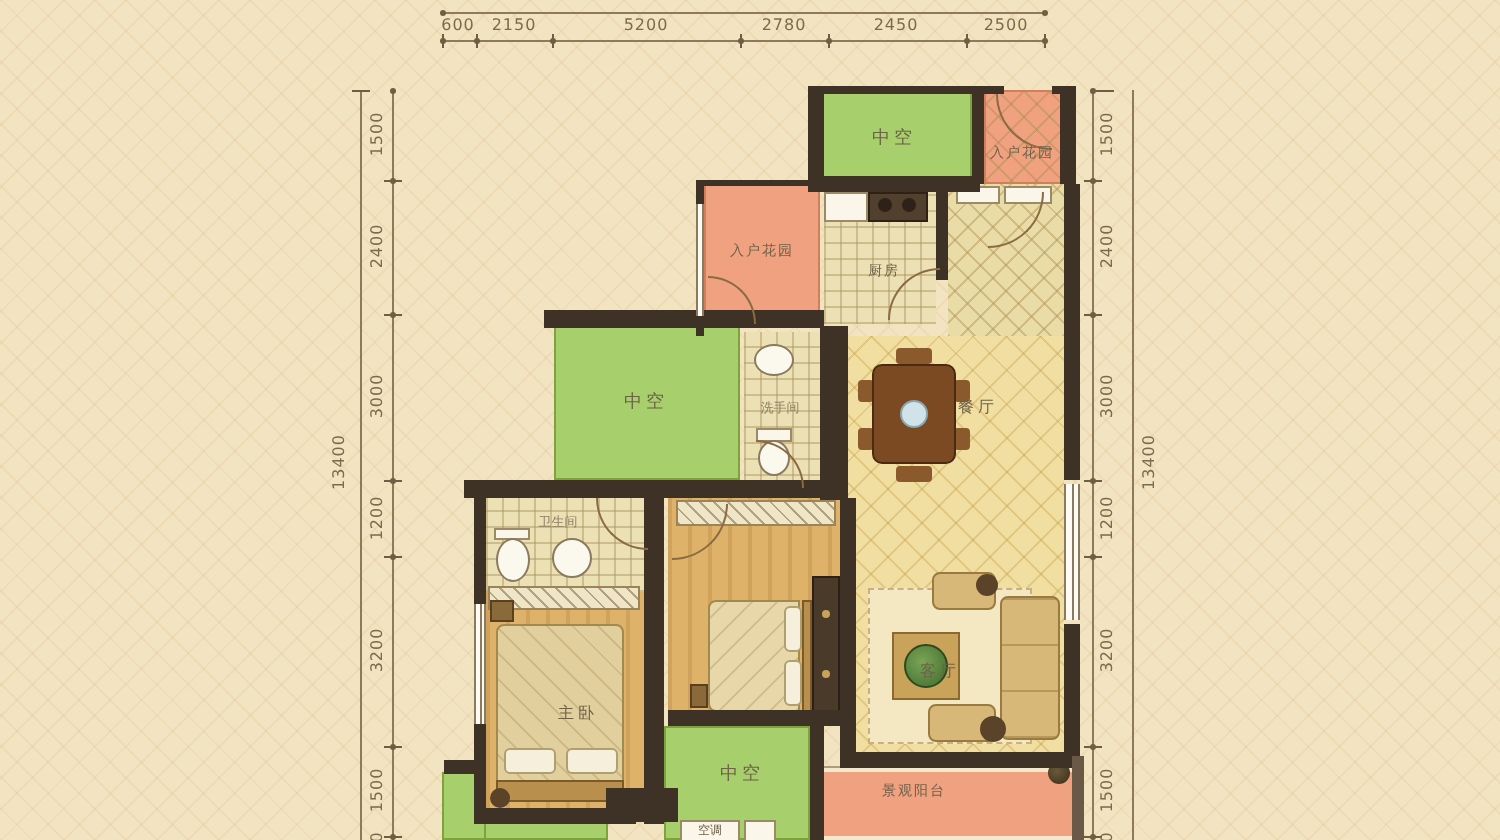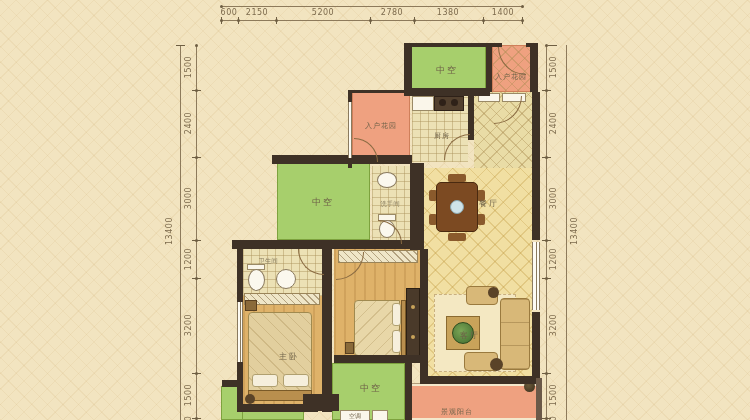--- a/index.html
+++ b/index.html
@@ -69,22 +69,22 @@
   <div class="tick" style="left:413px;top:19px;"></div>
   <div class="tickv" style="left:414px;top:17px;"></div>
   <div class="tick" style="left:482px;top:19px;"></div>
   <div class="tickv" style="left:483px;top:17px;"></div>
   <div class="tick" style="left:521px;top:19px;"></div>
   <div class="tickv" style="left:522px;top:17px;"></div>
   <div class="dim" style="left:229px;top:13px;">600</div>
   <div class="dim" style="left:257px;top:13px;">2150</div>
   <div class="dim" style="left:323px;top:13px;">5200</div>
   <div class="dim" style="left:392px;top:13px;">2780</div>
-  <div class="dim" style="left:448px;top:13px;">1380</div>
-  <div class="dim" style="left:503px;top:13px;">1400</div>
+  <div class="dim" style="left:448px;top:13px;">2450</div>
+  <div class="dim" style="left:503px;top:13px;">2500</div>
 
   <div class="line" style="left:180px;top:45px;width:1px;height:375px;"></div>
   <div class="dim dimv" style="left:170px;top:231px;">13400</div>
   <div class="line" style="left:196px;top:45px;width:1px;height:375px;"></div>
   <div class="tick" style="left:195px;top:44px;"></div>
   <div class="tickh" style="left:176px;top:45px;"></div>
   <div class="tick" style="left:195px;top:89px;"></div>
   <div class="tickh" style="left:192px;top:90px;"></div>
   <div class="tick" style="left:195px;top:156px;"></div>
   <div class="tickh" style="left:192px;top:157px;"></div>
@@ -247,18 +247,18 @@
   </div>
   <div class="white" style="left:372px;top:410px;width:16px;height:14px;"></div>
 
   <div class="rlabel" style="left:447px;top:70px;">中空</div>
   <div class="rlabel s7" style="left:511px;top:77px;">入户花园</div>
   <div class="rlabel s7" style="left:381px;top:126px;">入户花园</div>
   <div class="rlabel s7" style="left:442px;top:136px;">厨房</div>
   <div class="rlabel" style="left:323px;top:202px;">中空</div>
   <div class="rlabel s65" style="left:390px;top:204px;">洗手间</div>
   <div class="rlabel" style="left:489px;top:204px;font-size:8px;">餐厅</div>
-  <div class="rlabel s65" style="left:268px;top:261px;text-align:center;">卫生间</div>
+  <div class="rlabel s65" style="left:279px;top:261px;text-align:center;">卫生间</div>
   <div class="rlabel" style="left:289px;top:357px;font-size:8px;">主卧</div>
   <div class="rlabel" style="left:470px;top:336px;font-size:8px;">客厅</div>
   <div class="rlabel" style="left:371px;top:388px;">中空</div>
-  <div class="rlabel s7" style="left:457px;top:412px;">景观阳台</div>
+  <div class="rlabel s7" style="left:457px;top:396px;">景观阳台</div>
 </div>
 
 </body></html>

